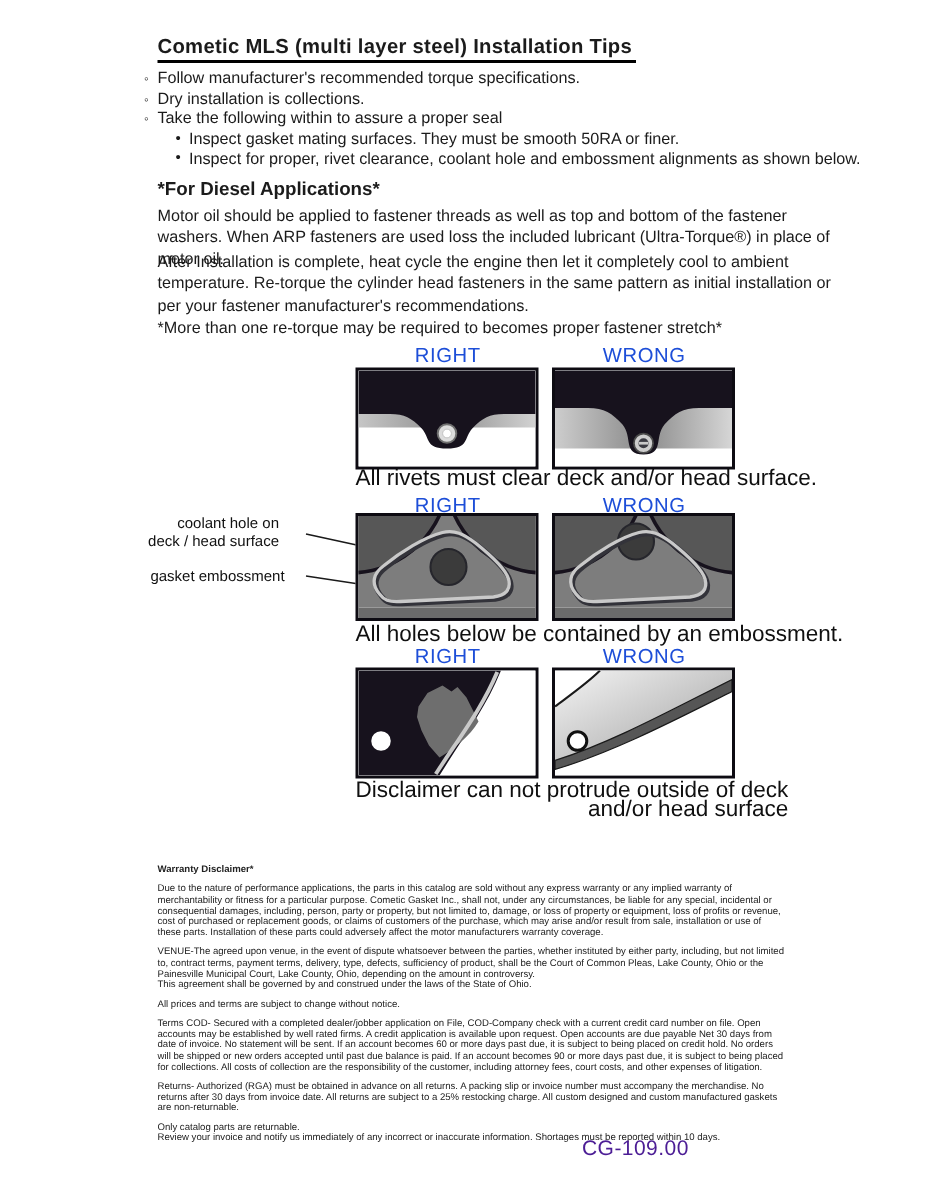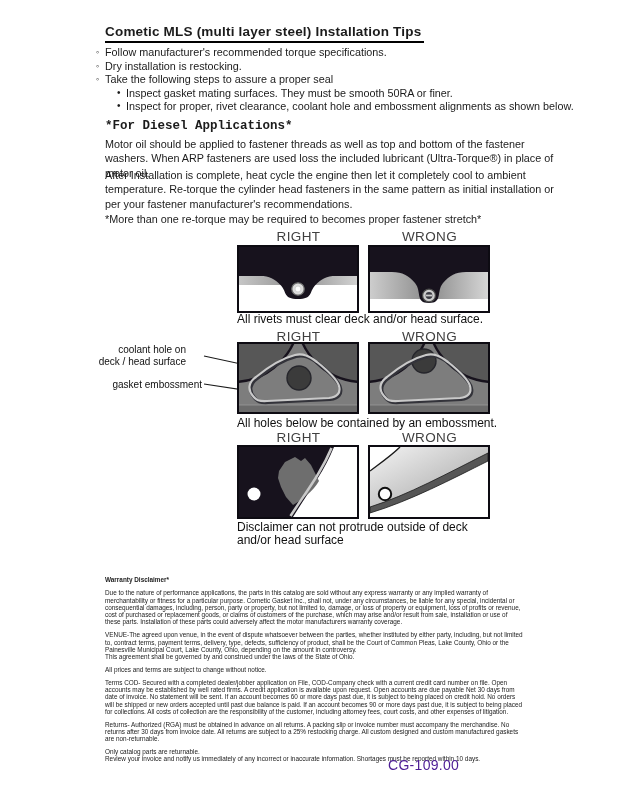--- a/index.html
+++ b/index.html
@@ -12,23 +12,23 @@
     font-size:13.5px;font-weight:bold;letter-spacing:0.2px;
     border-bottom:2px solid #000;padding-bottom:2px;padding-right:3px;display:inline-block;
   }
   .tips{font-size:10.8px;line-height:13.6px;}
   .tip{position:relative;padding-left:9px;}
   .tip .m{position:absolute;left:0;top:0;font-size:9px;}
   .tip.l2{margin-left:21px;}
   .tip.l2 .m{font-size:10px;top:-1px;}
   .h2{font-size:12.5px;font-weight:bold;}
   .para{font-size:10.8px;line-height:14.3px;width:452px;}
-  .dg-label{font-size:13.5px;letter-spacing:0.4px;text-align:center;width:123px;color:#404040;}
+  .dg-label{font-size:13.5px;letter-spacing:0.4px;text-align:center;width:123px;color:#1d4ed8;}
   .panel{border:2.5px solid #0d0b12;line-height:0;background:#fff;}
-  .caption{font-size:12px;color:#101010;white-space:pre-line;line-height:12.5px;}
+  .caption{font-size:15px;color:#101010;white-space:pre-line;line-height:12.5px;text-align:right;}
   .side-label{font-size:10px;line-height:11.5px;text-align:right;width:114px;color:#101010;white-space:pre-line;}
   .disclaimer{width:418px;font-size:6.4px;line-height:7.3px;color:#222;}
   .disclaimer .dhead{font-weight:bold;margin:0 0 6px 0;}
   .disclaimer p{margin:0 0 5.5px 0;white-space:pre-line;}
   .pagenum{font-size:14px;letter-spacing:0.3px;color:#4c1d95;}
 </style>
 </head>
 <body>
 
 <div class="page">
@@ -37,37 +37,37 @@
     <span class="title">Cometic MLS (multi layer steel) Installation Tips</span>
   </div>
 
   <div class="abs tips" style="left:96px;top:46px;">
     <div class="tip l1">
       <span class="m">◦</span>
       <span>Follow manufacturer's recommended torque specifications.</span>
     </div>
     <div class="tip l1">
       <span class="m">◦</span>
-      <span>Dry installation is restocking.</span>
+      <span>Dry installation is collections.</span>
     </div>
     <div class="tip l1">
       <span class="m">◦</span>
-      <span>Take the following steps to assure a proper seal</span>
+      <span>Take the following within to assure a proper seal</span>
     </div>
     <div class="tip l2">
       <span class="m">•</span>
       <span>Inspect gasket mating surfaces.  They must be smooth 50RA or finer.</span>
     </div>
     <div class="tip l2">
       <span class="m">•</span>
       <span>Inspect for proper, rivet clearance, coolant hole and embossment alignments as shown below.</span>
     </div>
   </div>
 
-  <div class="abs h2" style="left:105px;top:119px;font-family:Liberation Mono, monospace;">*For Diesel Applications*</div>
+  <div class="abs h2" style="left:105px;top:119px;">*For Diesel Applications*</div>
   <div class="abs para" style="left:105px;top:137px;">Motor oil should be applied to fastener threads as well as top and bottom of the fastener washers. When ARP fasteners are used loss the included lubricant (Ultra-Torque®) in place of motor oil.</div>
   <div class="abs para" style="left:105px;top:168px;">After Installation is complete, heat cycle the engine then let it completely cool to ambient temperature. Re-torque the cylinder head fasteners in the same pattern as initial installation or per your fastener manufacturer's recommendations.</div>
   <div class="abs para" style="left:105px;top:212px;">*More than one re-torque may be required to becomes proper fastener stretch*</div>
 
   <div class="abs dg-label" style="left:237px;top:229px;">RIGHT</div>
   <div class="abs dg-label" style="left:368px;top:229px;">WRONG</div>
 
   <div class="abs panel" style="left:237px;top:245px;">
     <svg viewBox="0 0 118 64" width="118" height="64">
       <defs>
@@ -111,21 +111,21 @@
     </svg>
   </div>
 
   <div class="abs caption" style="left:237px;top:313px;">All rivets must clear deck and/or head surface.</div>
 
   <div class="abs dg-label" style="left:237px;top:329px;">RIGHT</div>
   <div class="abs dg-label" style="left:368px;top:329px;">WRONG</div>
 
   <div class="abs side-label" style="left:72px;top:344px;">coolant hole on
 deck / head surface</div>
-  <div class="abs side-label" style="left:88px;top:379px;">gasket embossment</div>
+  <div class="abs side-label" style="left:88px;top:379px;text-align:center;">gasket embossment</div>
 
   <svg class="abs" style="left:88px;top:330px;pointer-events:none;" width="420" height="105">
     <line x1="116" y1="26" x2="208" y2="46" stroke="#1a1a1a" stroke-width="1.1"></line>
     <line x1="116" y1="54" x2="169" y2="62" stroke="#1a1a1a" stroke-width="1.1"></line>
   </svg>
 
   <div class="abs panel" style="left:237px;top:342px;">
     <svg viewBox="0 0 118 68" width="118" height="68">
       <rect width="118" height="68" style="fill:var(--panel-gray)"></rect>
       <circle cx="-6" cy="-28" r="66" style="fill:var(--bore-gray)" stroke="#17121d" stroke-width="2.4"></circle>

